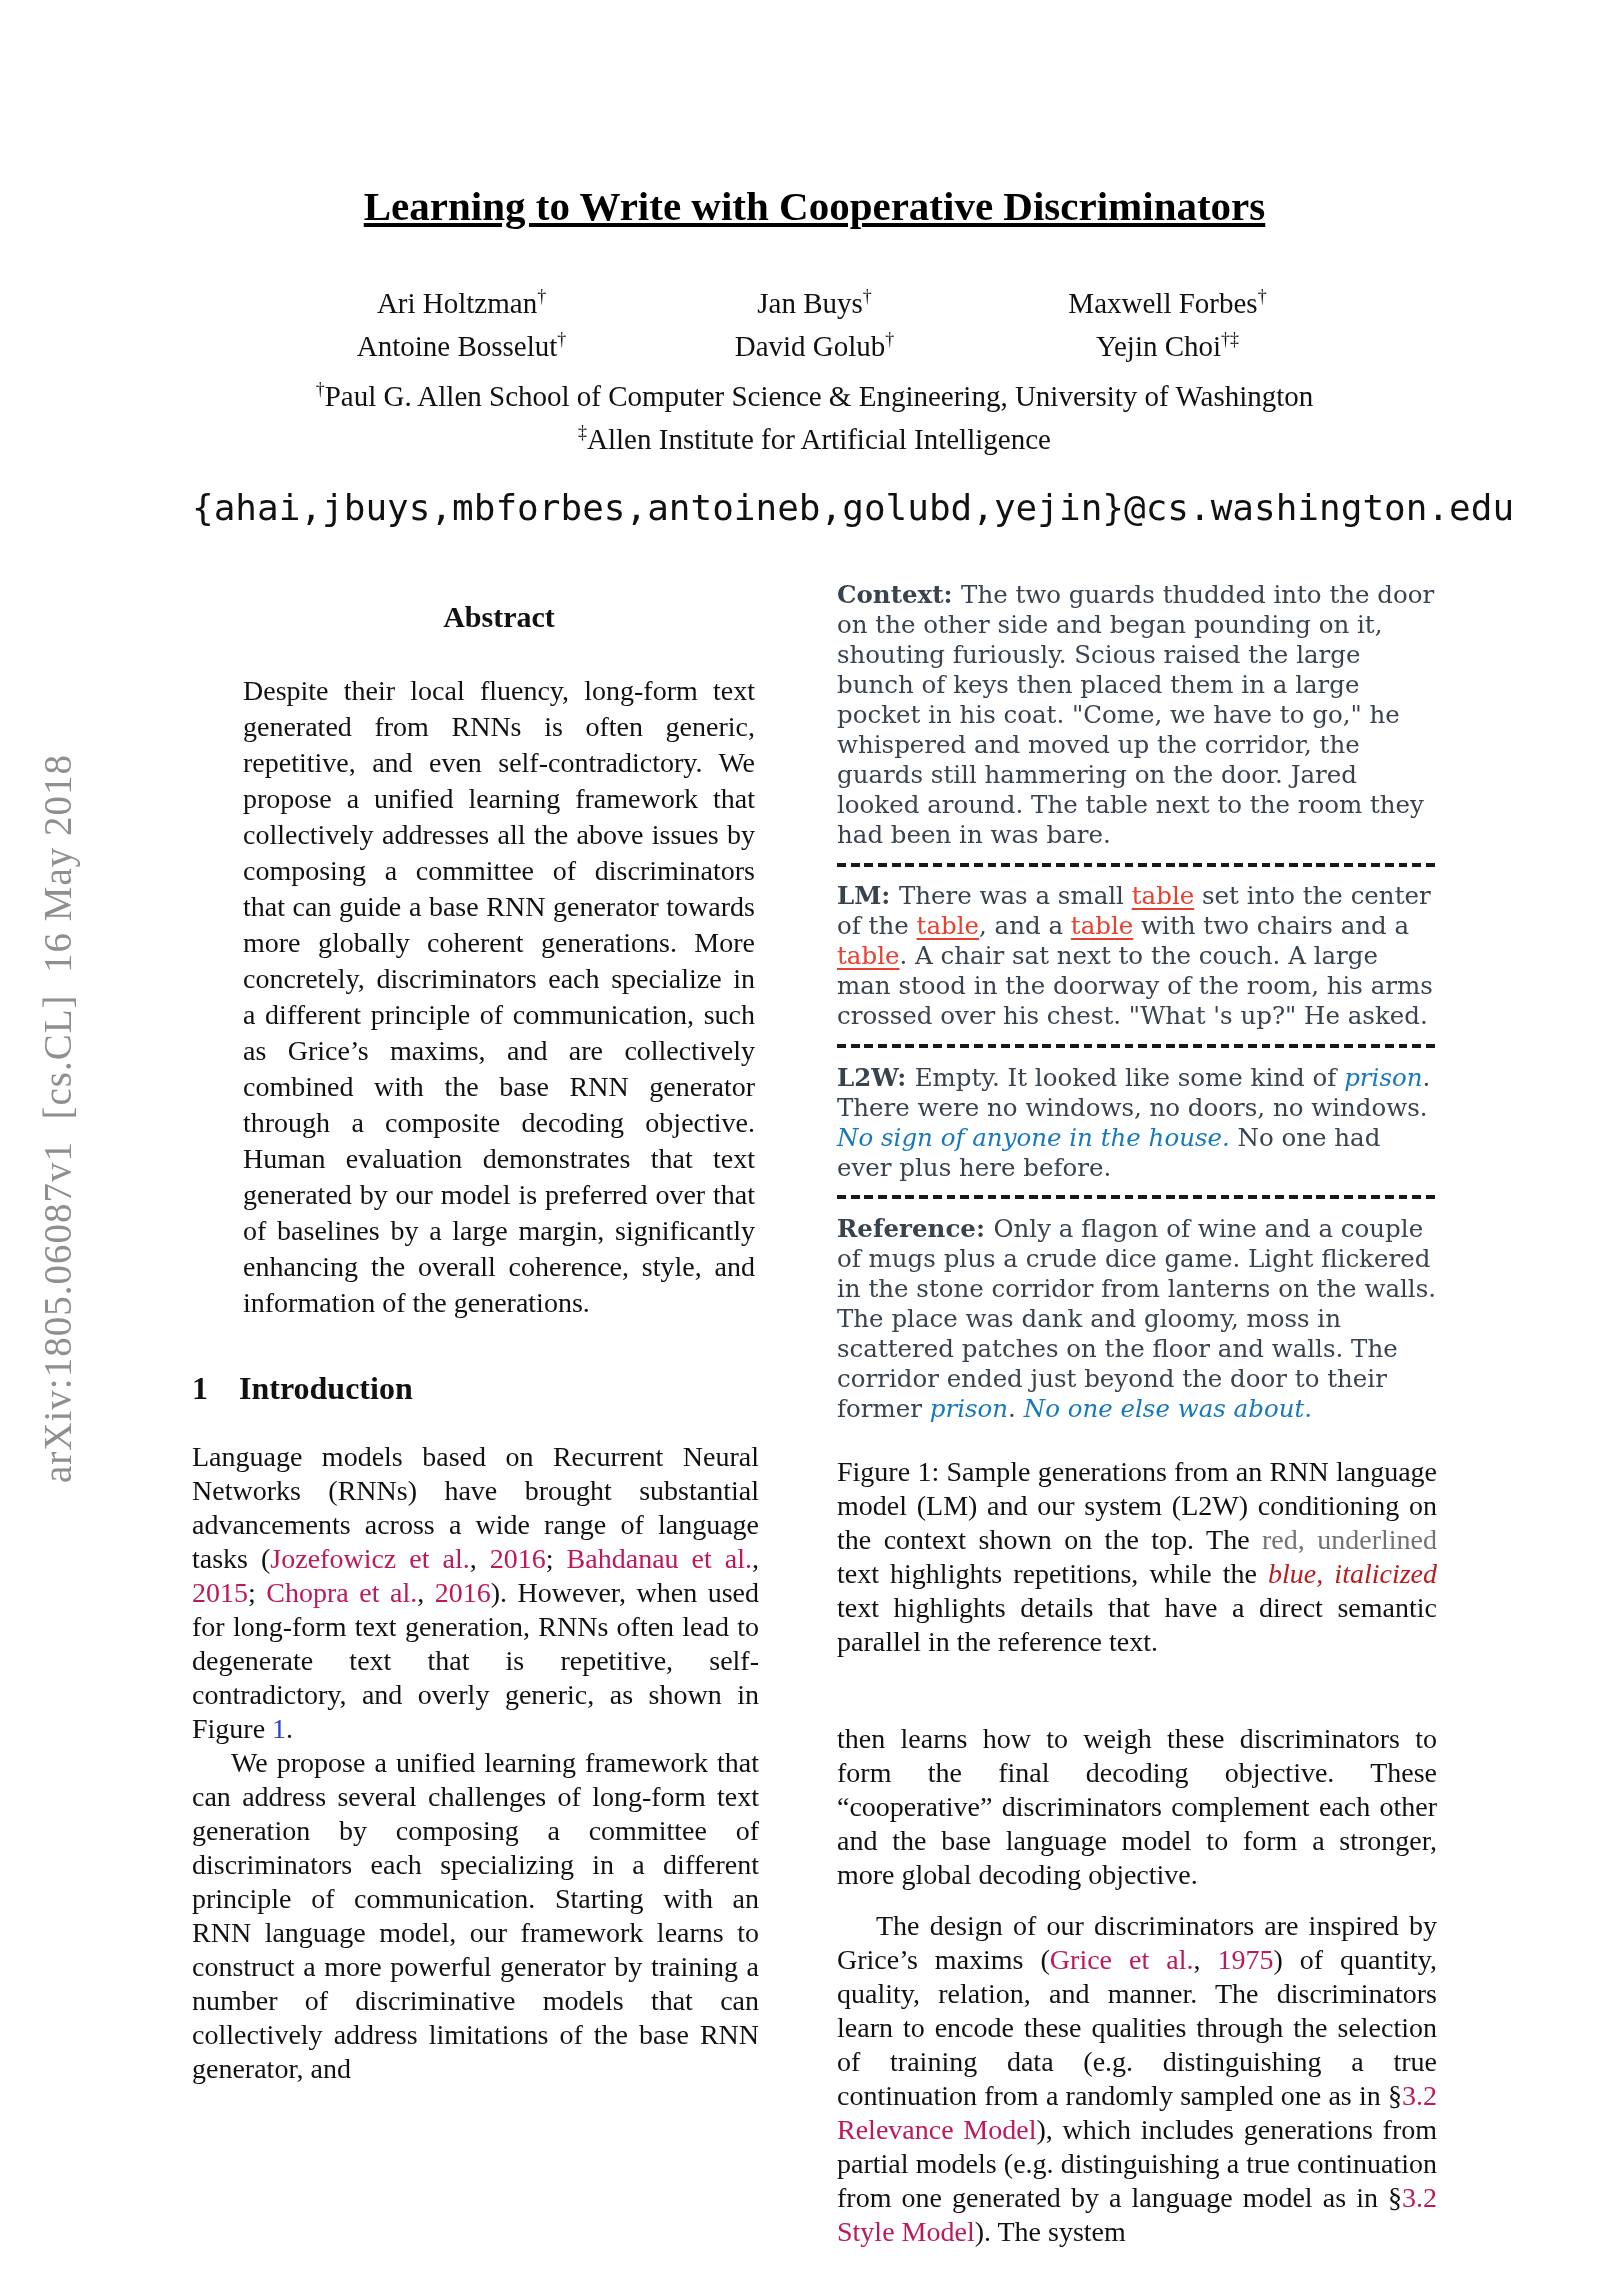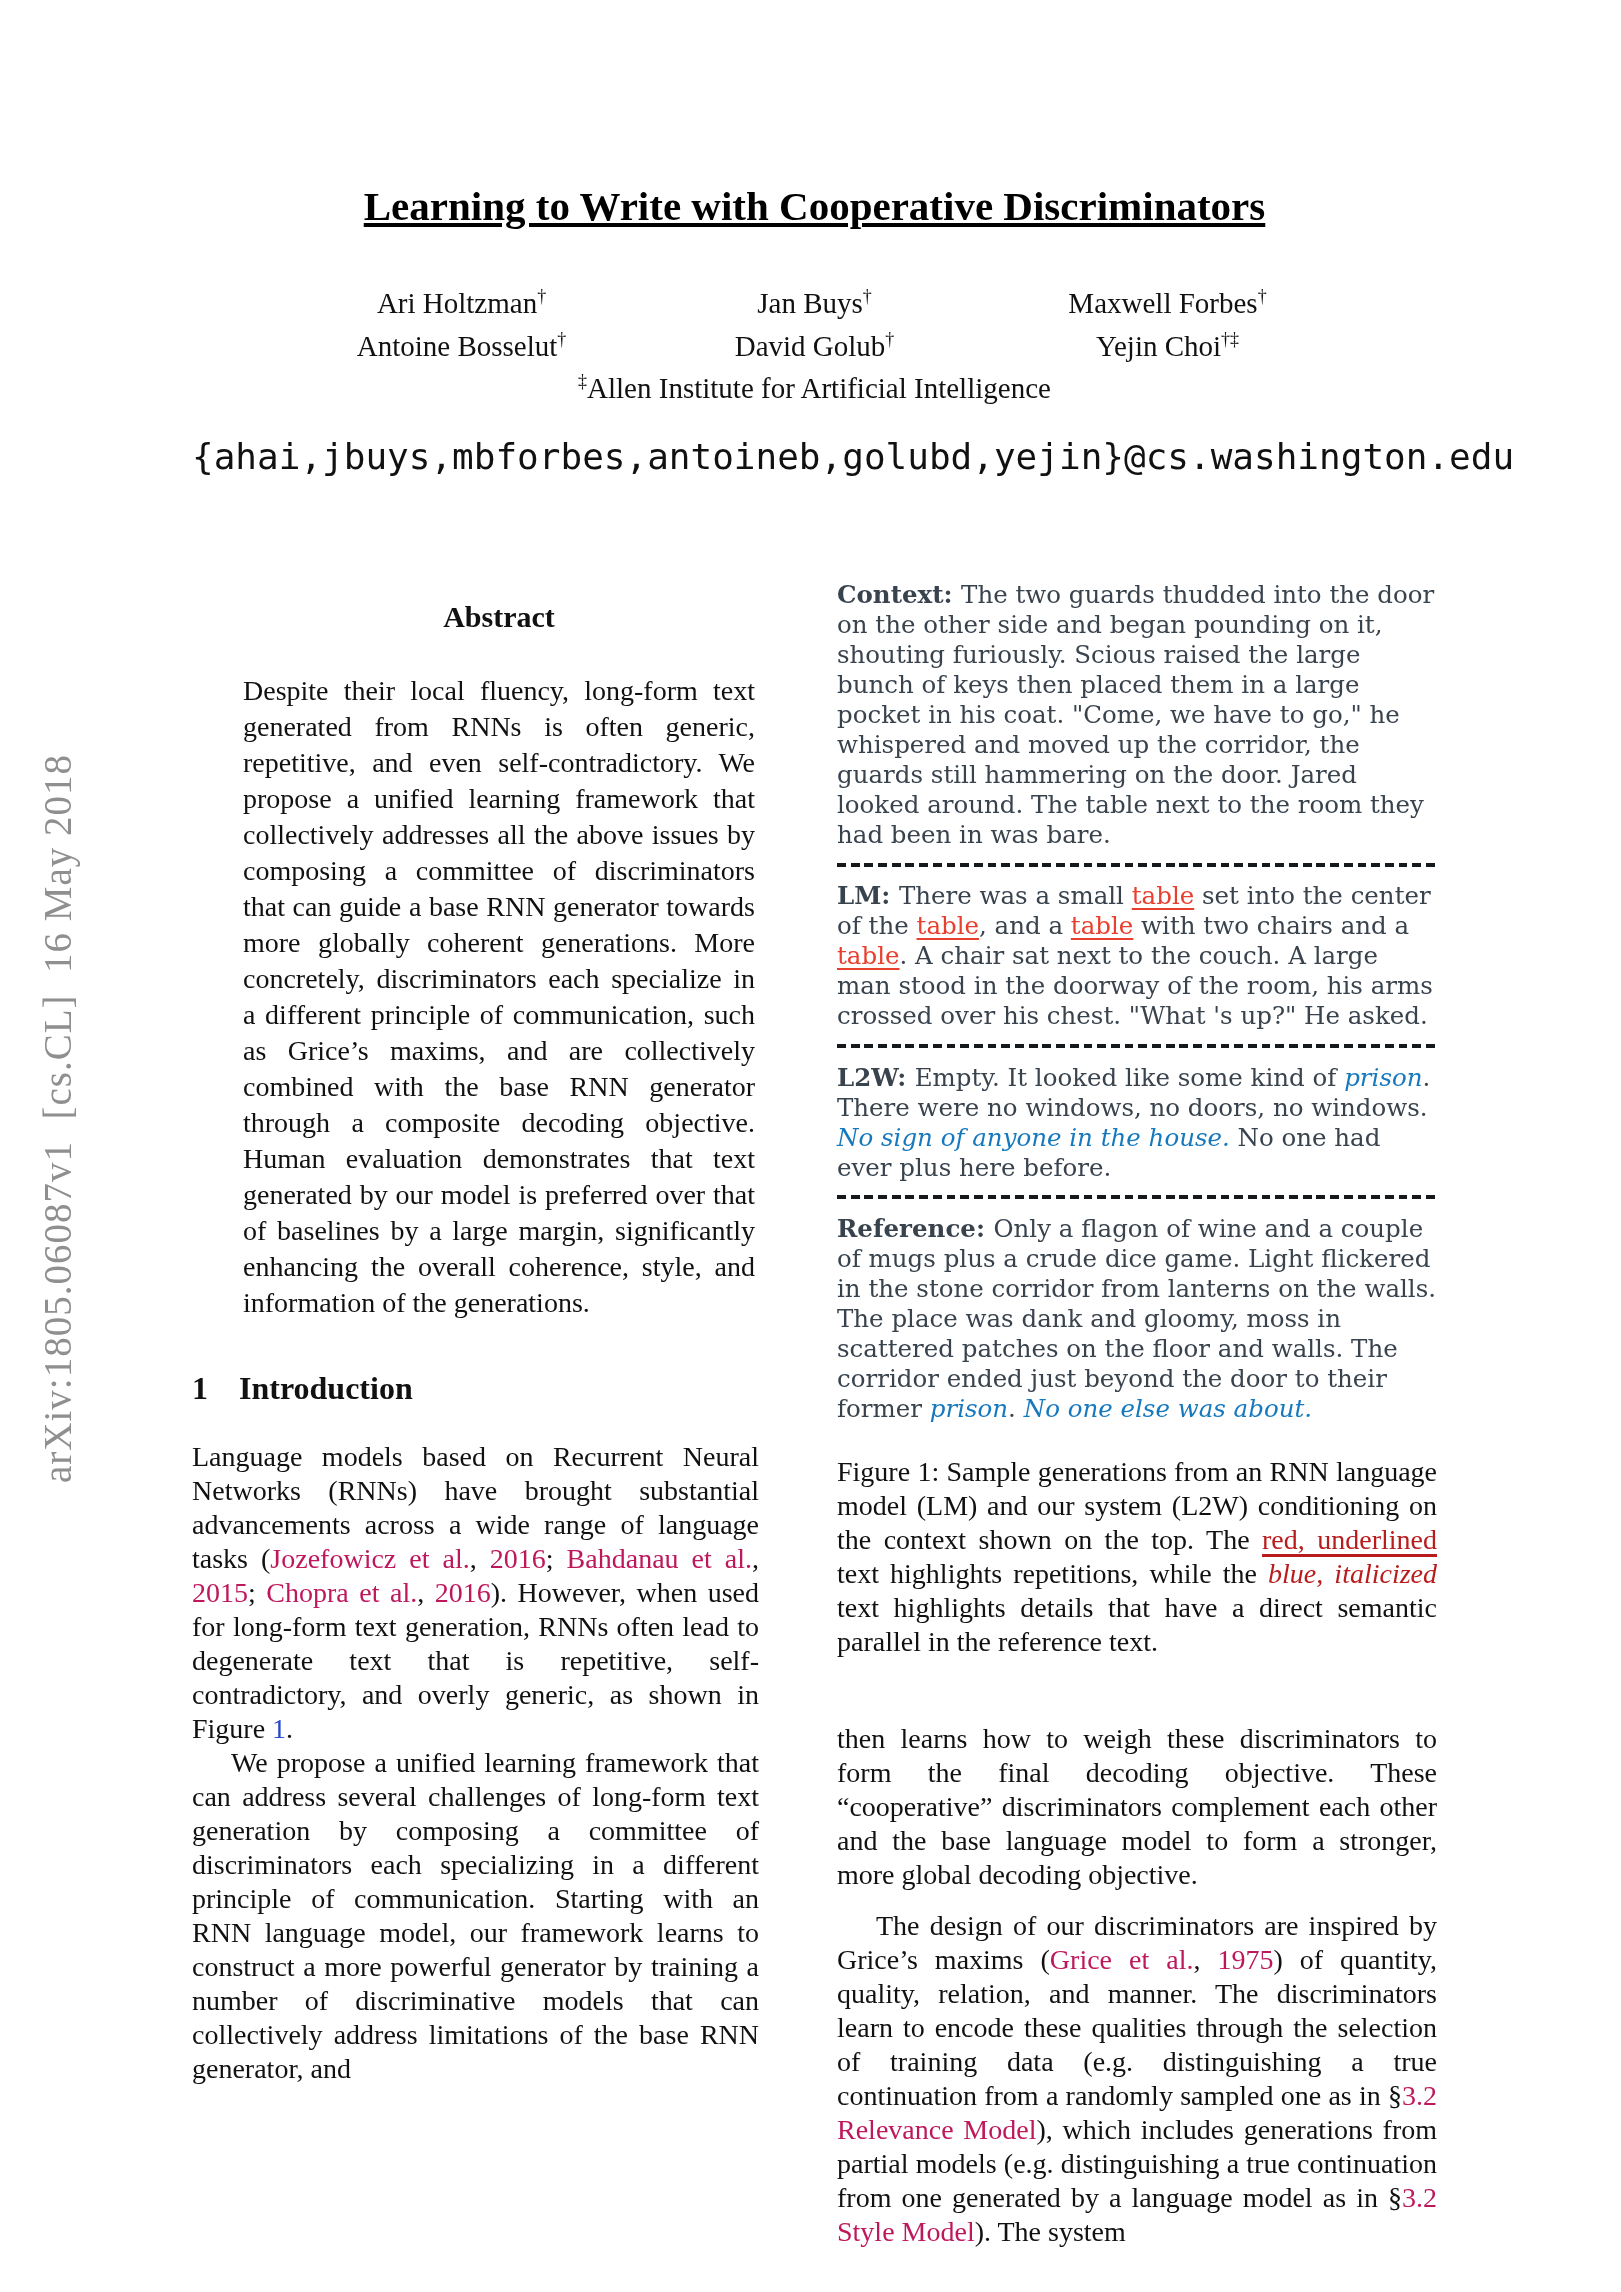--- a/index.html
+++ b/index.html
@@ -70,21 +70,21 @@
   }
   .fig-label { font-weight:bold; }
   .hl-red  { color:#e8402e; text-decoration:underline; text-decoration-thickness:2px; text-underline-offset:3.9px; }
   .hl-blue { color:#1779bd; font-style:italic; }
   .fig-sep {
     height:3.9px; margin:12.7px 0 14.7px 0;
     background:repeating-linear-gradient(90deg,#15191c 0 8.8px, transparent 8.8px 13.7px);
   }
 
   .caption { margin-top:31px; font-size:28px; line-height:34px; text-align:justify; color:#111; }
-  .cap-red  { color:#b91c1c; text-decoration:underline; text-decoration-thickness:2.5px; text-underline-offset:4.9px; }
+  .cap-red  { color:#737373; text-decoration-thickness:2.5px; text-underline-offset:4.9px; }
   .cap-blue { color:#b91c1c; font-style:italic; }
 
   .col-right .body-par.first { margin-top:63px; }
   .col-right .body-par.indent { margin-top:17.6px; }
   .col-left  .body-par.indent { margin-top:0; }
 </style>
 </head>
 <body>
 
 <div class="page">
@@ -96,20 +96,21 @@
 
     <div class="authors-grid">
       <div><span>Ari Holtzman</span><sup>†</sup></div>
       <div><span>Jan Buys</span><sup>†</sup></div>
       <div><span>Maxwell Forbes</span><sup>†</sup></div>
       <div><span>Antoine Bosselut</span><sup>†</sup></div>
       <div><span>David Golub</span><sup>†</sup></div>
       <div><span>Yejin Choi</span><sup>†‡</sup></div>
     </div>
 
+    <div class="affil"><sup>†</sup><span>Paul G. Allen School of Computer Science &amp; Engineering, University of Washington</span></div>
     <div class="affil" style="margin-top:0;"><sup>‡</sup><span>Allen Institute for Artificial Intelligence</span></div>
 
     <div class="email">{ahai,jbuys,mbforbes,antoineb,golubd,yejin}@cs.washington.edu</div>
   </div>
 
   <section class="col-left">
     <div class="abstract-wrap">
       <div class="abstract-heading">Abstract</div>
       <p class="abstract-body">Despite their local fluency, long-form text generated from RNNs is often generic, repetitive, and even self-contradictory. We propose a unified learning framework that collectively addresses all the above issues by composing a committee of discriminators that can guide a base RNN generator towards more globally coherent generations. More concretely, discriminators each specialize in a different principle of communication, such as Grice’s maxims, and are collectively combined with the base RNN generator through a composite decoding objective. Human evaluation demonstrates that text generated by our model is preferred over that of baselines by a large margin, significantly enhancing the overall coherence, style, and information of the generations.</p>
     </div>

